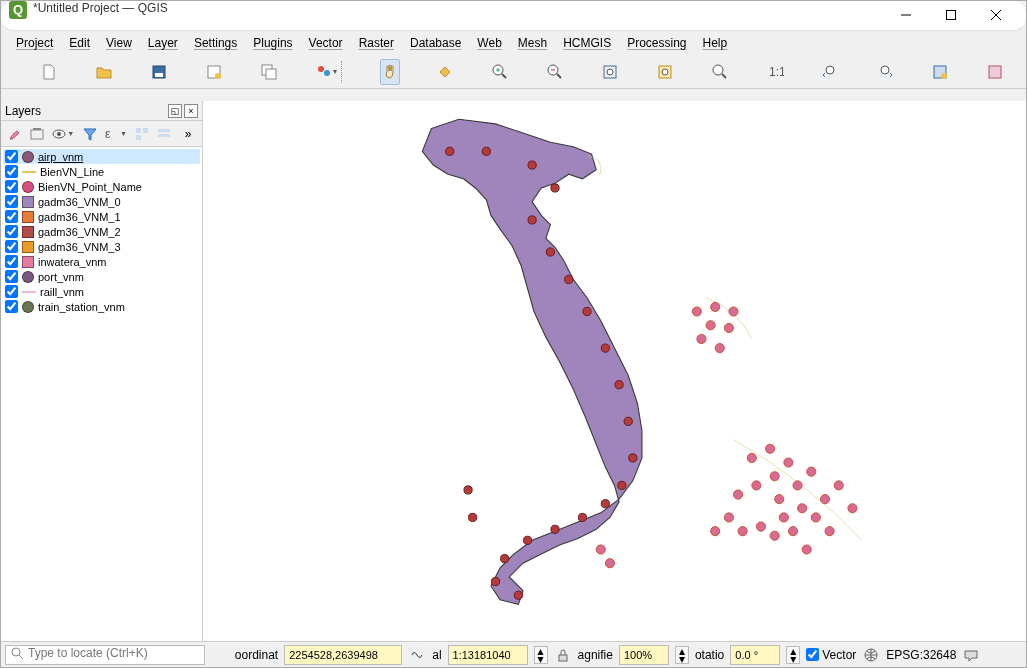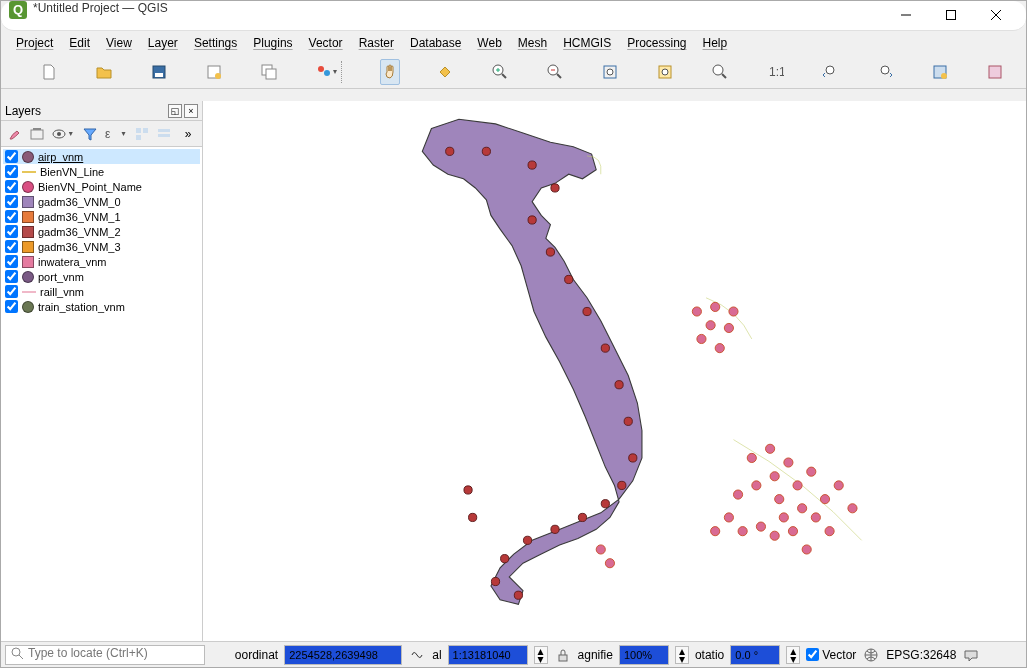--- a/index.html
+++ b/index.html
@@ -28,21 +28,21 @@
 .layer-row.sel { background: #cde8ff; }
 .layer-row input[type=checkbox] { width: 13px; height: 13px; }
 .swatch { width: 12px; height: 12px; flex-shrink: 0; }
 .swatch.circle { border-radius: 50%; }
 .swatch.line { height: 2px; width: 14px; }
 .layer-name { font-size: 11px; }
 .layer-name.und { text-decoration: underline; }
 .canvas { flex: 1; background: #fff; position: relative; overflow: hidden; }
 .canvas svg { width: 100%; height: 100%; }
 .statusbar { height: 26px; background: #f0f0f0; border-top: 1px solid #ccc; display: flex; align-items: center; padding: 0 4px; gap: 6px; font-size: 11px; }
-.sinput { height: 20px; border: 1px solid #bbb; background: #1d4ed8; padding: 0 4px; font-size: 11px; }
+.sinput { height: 20px; border: 1px solid #bbb; background: #fef9c3; padding: 0 4px; font-size: 11px; }
 .locate { flex: 0 0 200px; display: flex; align-items: flex-start; border: 1px solid #bbb; background: #fff; height: 20px; padding: 0 4px; color: #777; }
 .sicon { width: 18px; height: 18px; display: flex; align-items: center; justify-content: center; }
 .spinner { width: 14px; height: 18px; border: 1px solid #bbb; background: #f8f8f8; display: flex; flex-direction: column; font-size: 7px; line-height: 8px; text-align: center; }
 .spinner span { flex:1; cursor:pointer; }
 </style>
 </head>
 <body>
 
 <div class="titlebar">
   <div class="logo"></div>

